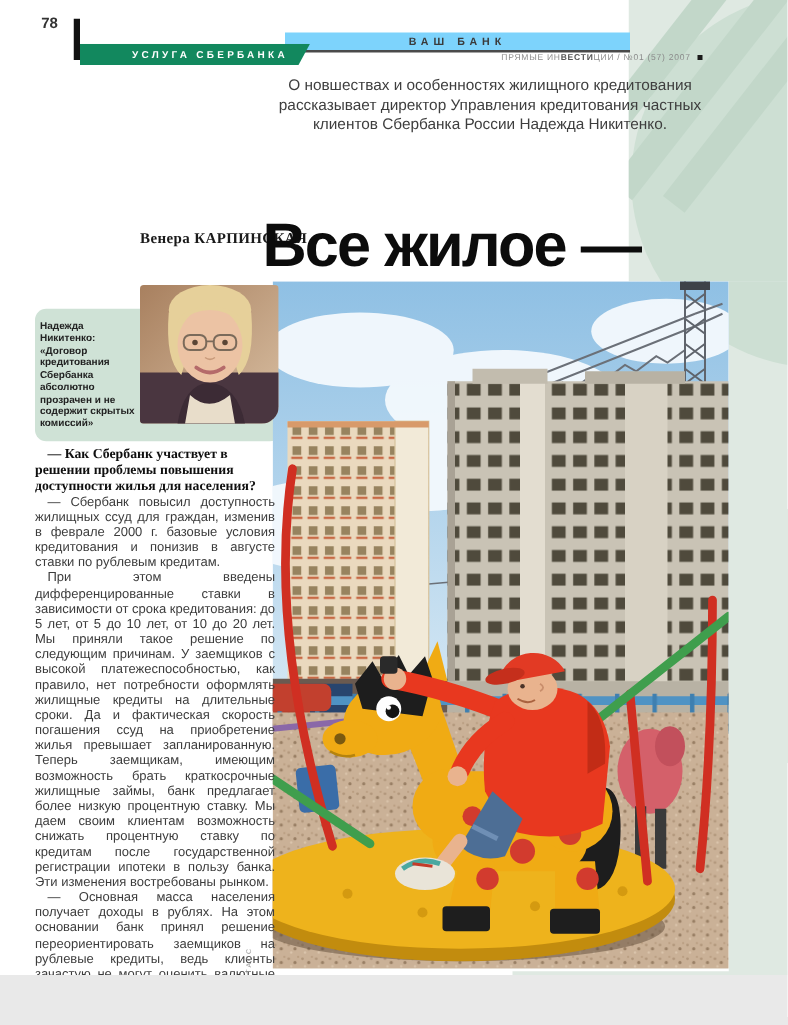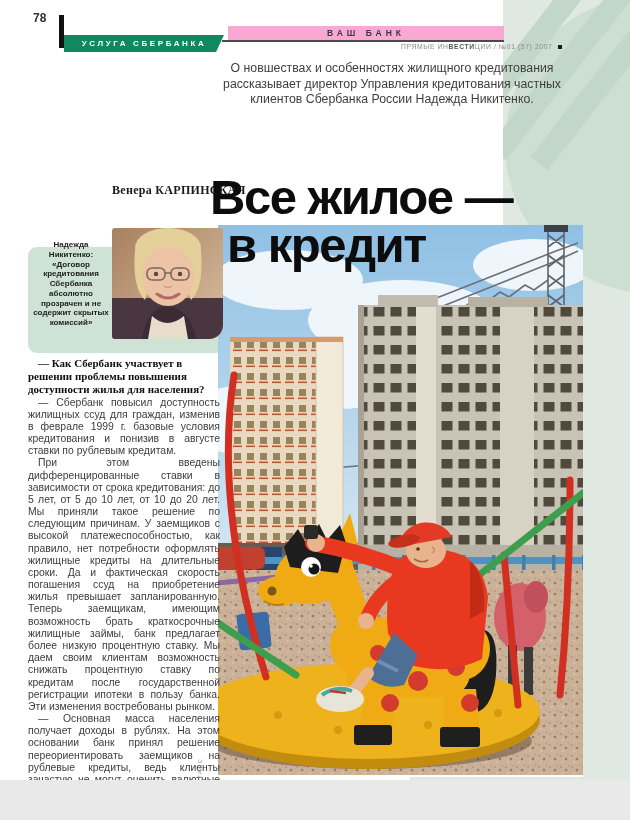--- a/index.html
+++ b/index.html
@@ -12,44 +12,44 @@
   .decor-circle{position:absolute;left:2px;top:-6px;width:300px;height:300px;border-radius:50%;background:#cddfd3;}
   .stripe{position:absolute;width:22px;height:250px;background:#c2d7c9;transform:rotate(38deg);}
   .s1{left:18px;top:-80px;} .s2{left:60px;top:-70px;} .s3{left:102px;top:-60px;}
   .decor-strip{left:583px;top:225px;width:47px;height:595px;background:#dfe9e2;overflow:hidden;}
   .decor-strip .circ2{position:absolute;left:-78px;top:-231px;width:300px;height:300px;border-radius:50%;background:#cddfd3;}
   .decor-bottom{left:410px;top:777px;width:220px;height:43px;background:#dfe9e2;}
 
   
   .pagenum{left:33px;top:11px;font-size:12px;font-weight:bold;color:#333;}
   .tick{left:59px;top:15px;width:5px;height:33px;background:#111;}
-  .topbar{left:228px;top:26px;width:276px;height:14px;background:#f9a8d4;
+  .topbar{left:228px;top:26px;width:276px;height:14px;background:#7dd3fc;
           font-size:8.5px;letter-spacing:4px;color:#3a3a3a;font-weight:bold;
           display:flex;align-items:center;justify-content:center;}
   .topline{left:222px;top:40px;width:282px;height:2px;background:#4a4a4a;}
   .rubric{left:64px;top:35px;width:160px;height:17px;background:#12885e;
           clip-path:polygon(0 0,100% 0,95% 100%,0 100%);
           font-size:8px;letter-spacing:2.6px;color:#fff;font-weight:bold;
-          display:flex;align-items:center;justify-content:center;}
+          display:flex;align-items:center;justify-content:center;padding-left:24px;}
   .journal{left:300px;top:43px;width:262px;text-align:right;font-size:6.8px;
            letter-spacing:.6px;color:#8a8a8a;}
   .journal b{color:#555;}
   .sqm{display:inline-block;width:4px;height:4px;background:#1a1a1a;margin-left:3px;}
 
   
   .intro{left:218px;top:61px;width:348px;font-size:12.3px;line-height:1.27;color:#3e3e3e;text-align:center;}
   .author{left:112px;top:183px;font-family:"Liberation Serif",serif;font-weight:bold;
           font-size:12px;letter-spacing:.3px;color:#1a1a1a;}
   .title1,.title2{font-weight:bold;font-size:49px;letter-spacing:-1.5px;color:#0c0c0c;
                   line-height:1;z-index:6;white-space:nowrap;}
   .title1{left:210px;top:173px;} .title2{left:227px;top:221px;}
 
   
   .capbox{left:28px;top:247px;width:197px;height:106px;background:#cfe2d6;border-radius:9px;z-index:1;}
-  .caption{left:32px;top:240px;width:78px;text-align:center;font-size:8px;font-weight:bold;
+  .caption{left:32px;top:256px;width:78px;text-align:left;font-size:8px;font-weight:bold;
            line-height:1.22;color:#222;z-index:3;}
   .portrait{left:112px;top:228px;width:111px;height:111px;z-index:2;overflow:hidden;
             border-radius:3px 3px 14px 3px;}
 
   
   .article{left:28px;top:357px;width:192px;z-index:2;}
   .article p{margin:0;text-indent:10px;}
   .article p.q{font-family:"Liberation Serif",serif;font-weight:bold;font-size:11px;
                line-height:1.2;color:#0f0f0f;margin-top:0;}
   .article p.a{font-size:10.4px;line-height:1.17;color:#3c3c3c;text-align:justify;}
@@ -82,21 +82,20 @@
   <div class="abs rubric">УСЛУГА СБЕРБАНКА</div>
   <div class="abs journal">
     <span>ПРЯМЫЕ ИН</span><b>ВЕСТИ</b><span>ЦИИ / №01 (57) 2007</span>
     <span class="sqm"></span>
   </div>
 
   <div class="abs intro">О новшествах и особенностях жилищного кредитования рассказывает директор Управления кредитования частных клиентов Сбербанка России Надежда Никитенко.</div>
 
   <div class="abs author">Венера КАРПИНСКАЯ</div>
   <div class="abs title1">Все жилое —</div>
-  <div class="abs title2">в кредит</div>
 
   <div class="abs capbox"></div>
   <div class="abs caption">Надежда Никитенко: «Договор кредитования Сбербанка абсолютно прозрачен и не содержит скрытых комиссий»</div>
   <div class="abs portrait">
     <svg width="111" height="111" viewBox="0 0 111 111">
       <defs>
         <linearGradient id="pbg" x1="0" y1="0" x2="1" y2="1">
           <stop offset="0" stop-color="#a8805f"></stop>
             <stop offset="1" stop-color="#d9bfa2"></stop>
         </linearGradient>
@@ -115,21 +114,21 @@
       <line x1="53" y1="45" x2="59" y2="45" stroke="#7a6a5a" stroke-width="1.4"></line>
       <circle cx="44" cy="46" r="2.2" fill="#5a4636"></circle>
         <circle cx="68" cy="46" r="2.2" fill="#5a4636"></circle>
       <path d="M45,66 Q56,74 67,66" fill="none" stroke="#b56a6a" stroke-width="3" stroke-linecap="round"></path>
       <path d="M52,58 q4,3 8,0" fill="none" stroke="#c89a7a" stroke-width="1.2"></path>
     </svg>
   </div>
 
   <div class="abs article">
     <p class="q">— Как Сбербанк участвует в решении проблемы повышения доступности жилья для населения?</p>
-    <p class="a">— Сбербанк повысил доступность жилищных ссуд для граждан, изменив в феврале 1999 г. базовые условия кредитования и понизив в августе ставки по рублевым кредитам.</p>
+    <p class="a">— Сбербанк повысил доступность жилищных ссуд для граждан, изменив в феврале 2000 г. базовые условия кредитования и понизив в августе ставки по рублевым кредитам.</p>
     <p class="a">При этом введены дифференцированные ставки в зависимости от срока кредитования: до 5 лет, от 5 до 10 лет, от 10 до 20 лет. Мы приняли такое решение по следующим причинам. У заемщиков с высокой платежеспособностью, как правило, нет потребности оформлять жилищные кредиты на длительные сроки. Да и фактическая скорость погашения ссуд на приобретение жилья превышает запланированную. Теперь заемщикам, имеющим возможность брать краткосрочные жилищные займы, банк предлагает более низкую процентную ставку. Мы даем своим клиентам возможность снижать процентную ставку по кредитам после государственной регистрации ипотеки в пользу банка. Эти изменения востребованы рынком.</p>
     <p class="a">— Основная масса населения получает доходы в рублях. На этом основании банк принял решение переориентировать заемщиков на рублевые кредиты, ведь клиенты зачастую не могут оценить валютные риски по кредитам в долларах США и евро и, получая рублевую зарплату, не имеют возможности их закрыть.</p>
   </div>
 
   <div class="abs photo">
     <svg width="365" height="550" viewBox="0 0 365 550">
       <defs>
         <linearGradient id="sky" x1="0" y1="0" x2="0" y2="1">
           <stop offset="0" stop-color="#8fc0e4"></stop>
             <stop offset="1" stop-color="#d6e8f4"></stop>

